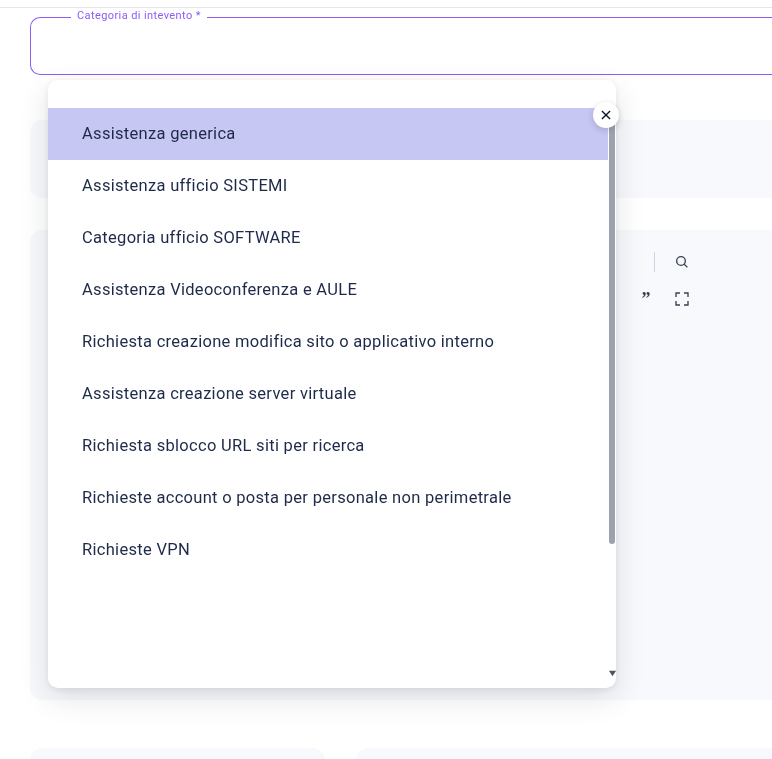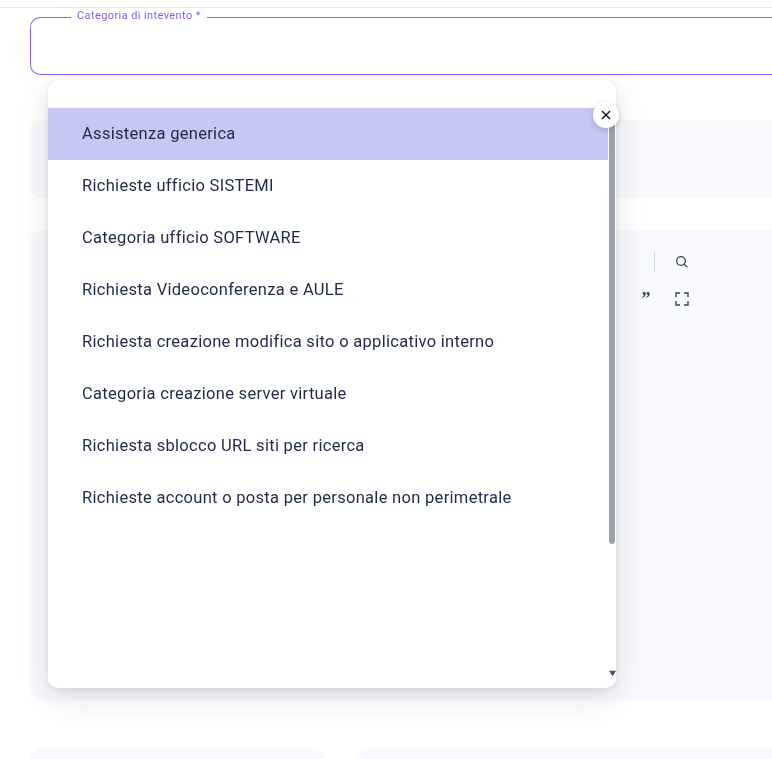--- a/index.html
+++ b/index.html
@@ -248,27 +248,28 @@
     <svg viewBox="0 0 24 24">
         <line x1="5" y1="5" x2="19" y2="19"></line>
         <line x1="19" y1="5" x2="5" y2="19"></line>
       </svg>
   </div>
 
   <div class="dd-viewport">
     <div class="dd-list" id="dd-list">
 
     <div class="dd-item highlight">Assistenza generica</div>
-        <div class="dd-item">Richieste ufficio SISTEMI</div>
+        <div class="dd-item">Assistenza ufficio SISTEMI</div>
         <div class="dd-item">Categoria ufficio SOFTWARE</div>
-        <div class="dd-item">Richiesta Videoconferenza e AULE</div>
+        <div class="dd-item">Assistenza Videoconferenza e AULE</div>
         <div class="dd-item">Richiesta creazione modifica sito o applicativo interno</div>
-        <div class="dd-item">Categoria creazione server virtuale</div>
+        <div class="dd-item">Assistenza creazione server virtuale</div>
         <div class="dd-item">Richiesta sblocco URL siti per ricerca</div>
         <div class="dd-item">Richieste account o posta per personale non perimetrale</div>
+        <div class="dd-item">Richieste VPN</div>
       </div>
   </div>
 
   <div class="dd-scroll-arrow up">
     <svg viewBox="0 0 10 10">
         <polygon points="5,2 9,8 1,8"></polygon>
       </svg>
   </div>
   <div class="dd-scrollbar">
     <div class="dd-scrollbar-track"></div>

